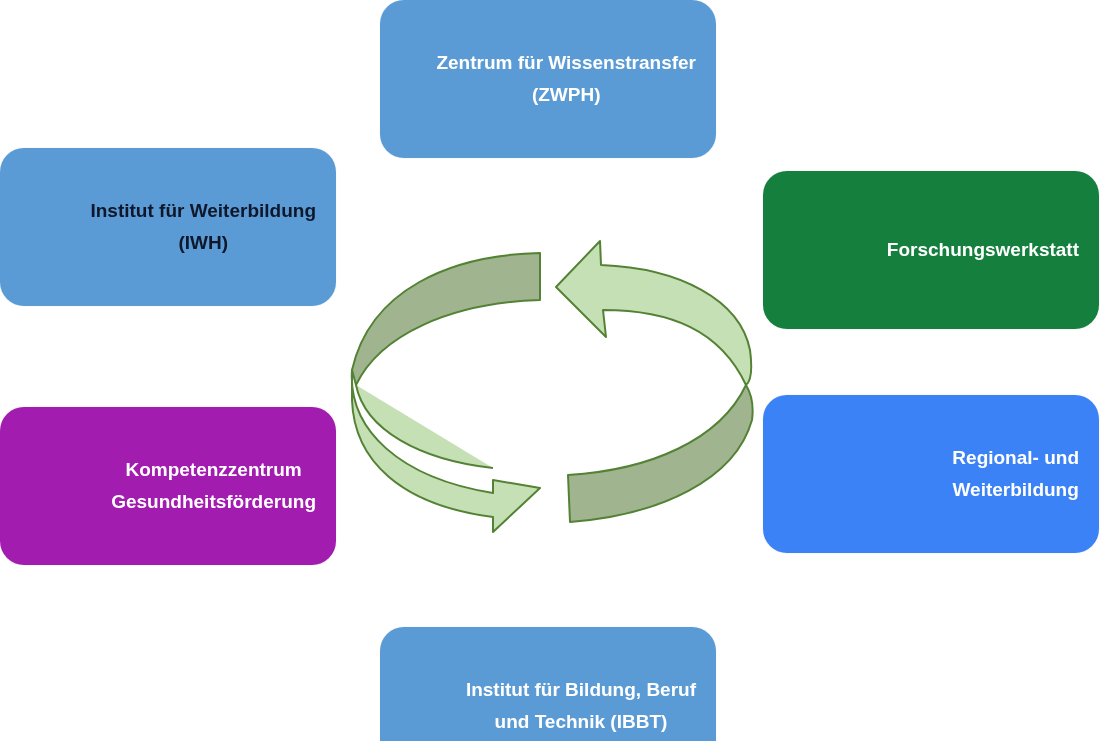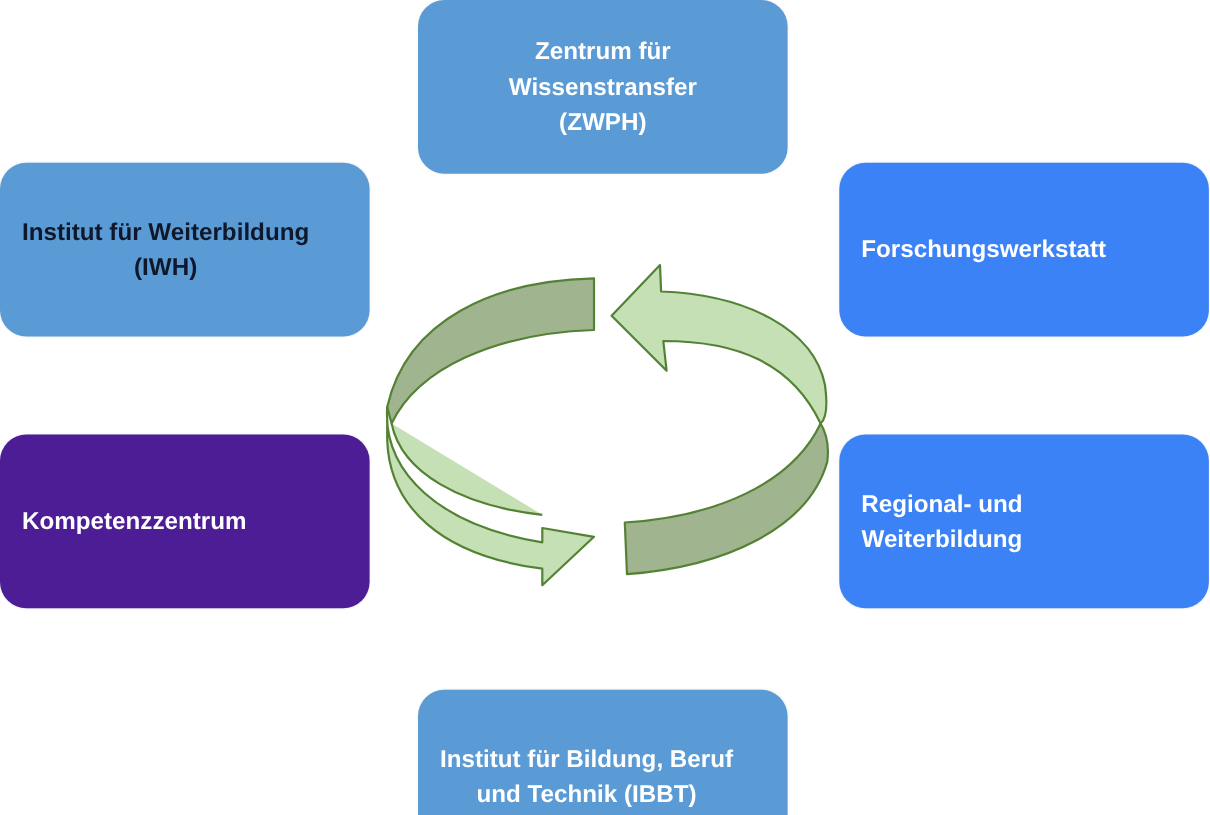--- a/index.html
+++ b/index.html
@@ -2,23 +2,23 @@
 <html><head>
   <meta charset="utf-8">
   <style>
     html, body { margin: 0; padding: 0; background: #ffffff; }
     body { width: 1100px; height: 741px; position: relative; overflow: hidden;
            font-family: "Liberation Sans", "DejaVu Sans", sans-serif; }
     .box {
       position: absolute; box-sizing: border-box;
       width: 336px; height: 158px;
       border-radius: 24px;
-      display: flex; align-items: center; justify-content: flex-start;
+      display: flex; align-items: center; justify-content: flex-end;
       text-align: center;
-      color: #ffffff; font-weight: bold; font-size: 22px; line-height: 32px;
+      color: #ffffff; font-weight: bold; font-size: 19px; line-height: 32px;
       padding: 0 20px;
       box-shadow: 0 0 2px rgba(0,0,0,0.08);
     }
     .box .lines { display: flex; flex-direction: column; align-items: center; }
     #box-top    { left: 380px; top: 0px; }
     #box-tl     { left: 0px;   top: 148px; }
     #box-tr     { left: 763px; top: 148px; }
     #box-bl     { left: 0px;   top: 395px; }
     #box-br     { left: 763px; top: 395px; }
     #box-bottom { left: 380px; top: 583px; }
@@ -53,29 +53,30 @@
   </div>
 </div>
 
 <div class="box" id="box-tl" style="background: rgb(91, 155, 213); color: #0f172a;">
   <div class="lines">
     <span>Institut für Weiterbildung</span>
     <span>(IWH)</span>
   </div>
 </div>
 
-<div class="box" id="box-tr" style="background: #3b82f6; color: rgb(255, 255, 255);">
+<div class="box" id="box-tr" style="background: #15803d; color: rgb(255, 255, 255); margin-top: 23px;">
   <div class="lines">
     <span>Forschungswerkstatt</span>
   </div>
 </div>
 
-<div class="box" id="box-bl" style="background: #4c1d95; color: rgb(255, 255, 255);">
+<div class="box" id="box-bl" style="background: #a21caf; color: rgb(255, 255, 255); margin-top: 12px;">
   <div class="lines">
     <span>Kompetenzzentrum</span>
+    <span>Gesundheitsförderung</span>
   </div>
 </div>
 
 <div class="box" id="box-br" style="background: #3b82f6; color: rgb(255, 255, 255);">
   <div class="lines">
     <span>Regional- und</span>
     <span>Weiterbildung</span>
   </div>
 </div>
 

